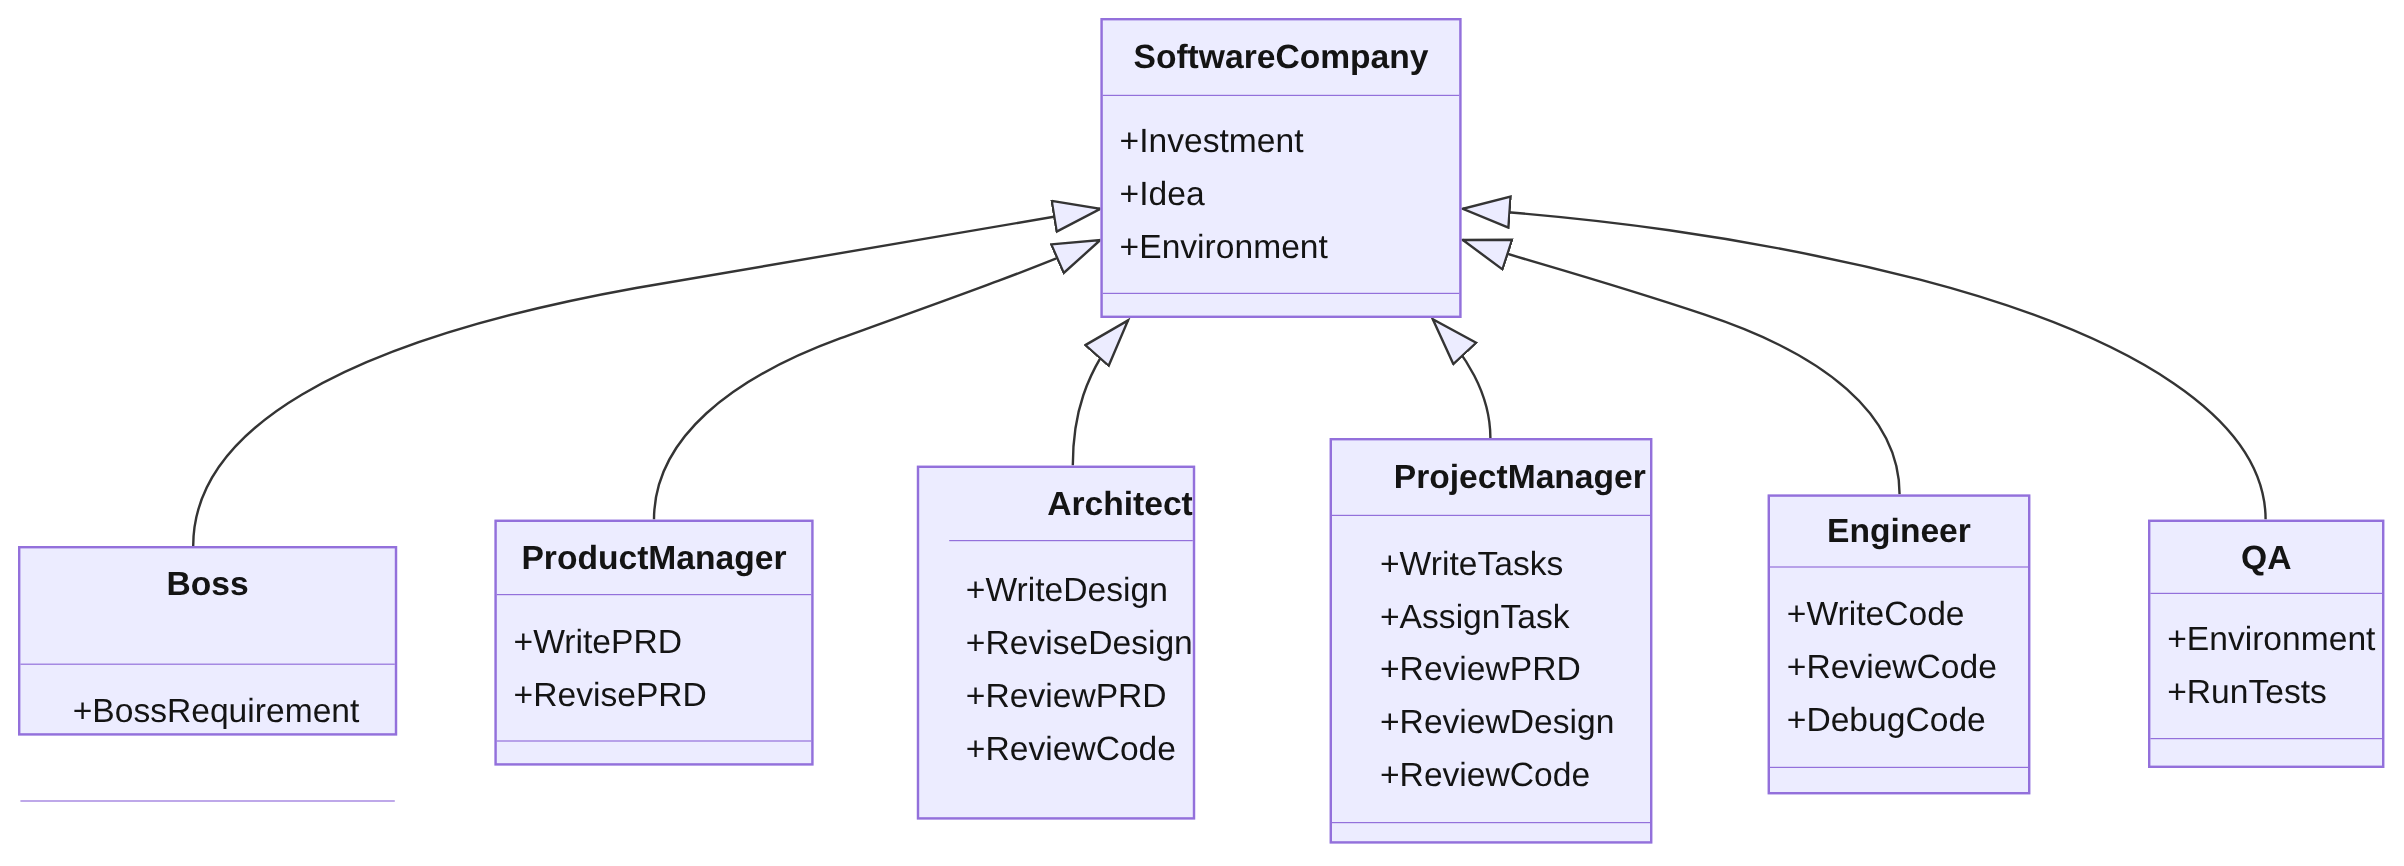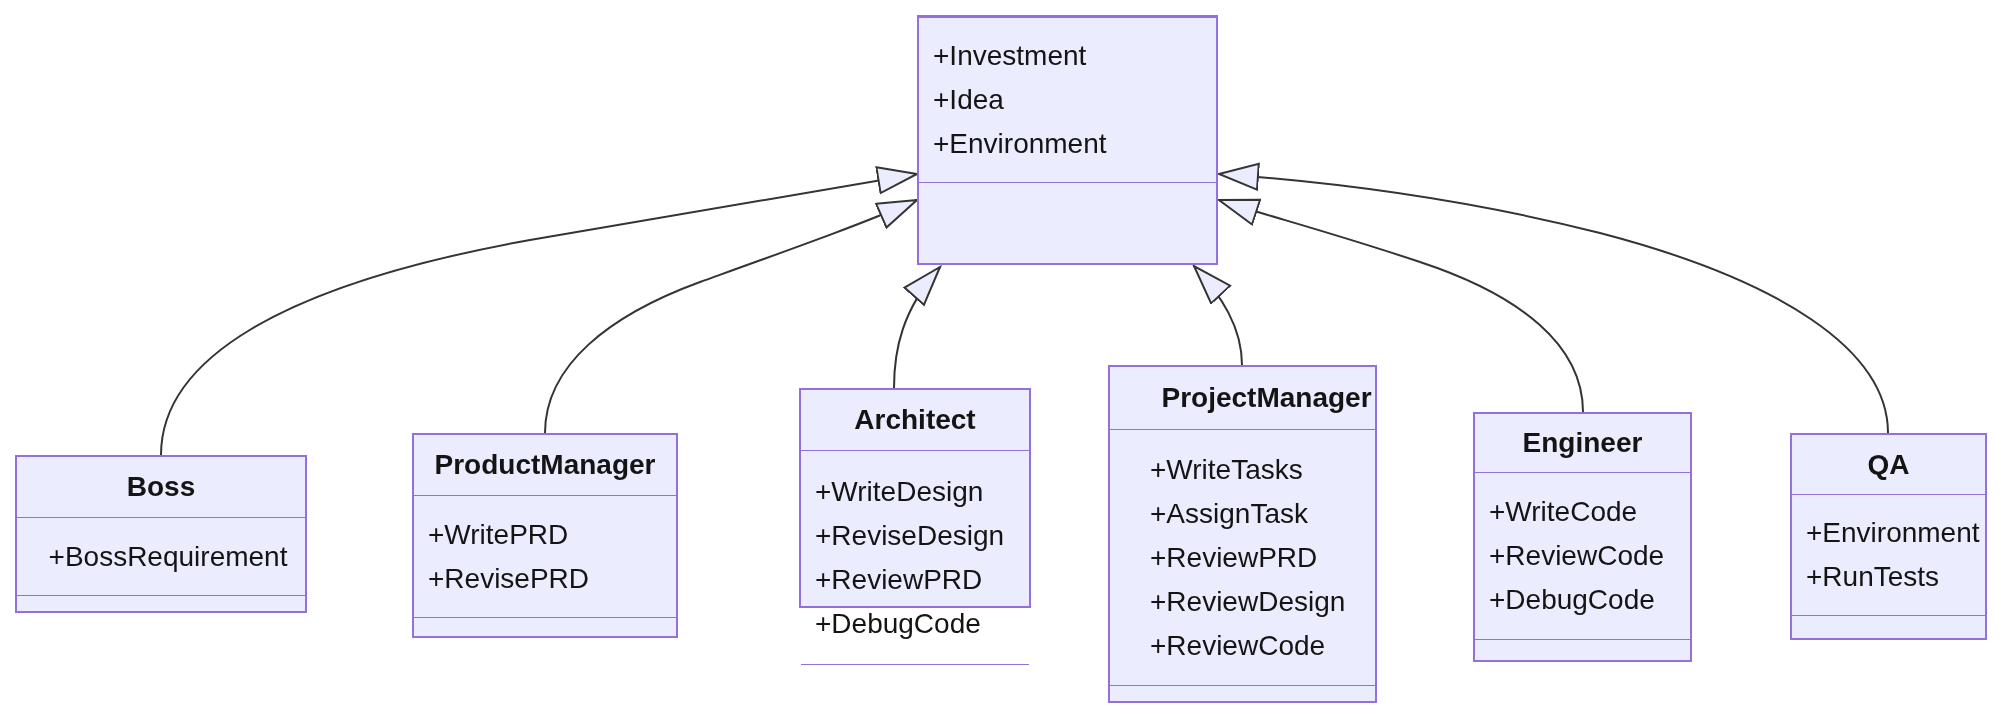--- a/index.html
+++ b/index.html
@@ -62,45 +62,46 @@
     </defs>
     <path class="edge" d="M 161 455 C 161 360, 280 285, 530 240 C 700 210, 830 188, 917 174" marker-end="url(#tri)"></path>
     <path class="edge" d="M 545 433 C 545 365, 610 315, 700 282 C 800 246, 862 224, 917 200" marker-end="url(#tri)"></path>
     <path class="edge" d="M 894 388 C 894 350, 902 310, 940 267" marker-end="url(#tri)"></path>
     <path class="edge" d="M 1242 365 C 1242 328, 1222 296, 1194 266" marker-end="url(#tri)"></path>
     <path class="edge" d="M 1583 412 C 1583 345, 1520 295, 1420 262 C 1330 232, 1268 216, 1219 200" marker-end="url(#tri)"></path>
     <path class="edge" d="M 1888 433 C 1888 350, 1780 280, 1600 233 C 1450 195, 1320 181, 1219 174" marker-end="url(#tri)"></path>
   </svg>
 
   <div class="class-box" style="left:917px;top:15px;width:301px;height:250px;">
+    <div class="c-title" style="height:62px;">SoftwareCompany</div>
     <div class="c-attrs" style="height:165px;">+Investment
 +Idea
 +Environment</div>
     <div class="c-methods"></div>
   </div>
 
-  <div class="class-box" style="left:15px;top:455px;width:292px;height:158px;">
+  <div class="class-box" style="left:15px;top:455px;width:316px;height:158px;gap:36px;">
     <div class="c-title" style="height:60px;">Boss</div>
     <div class="c-attrs" style="height:78px;text-align:center;">+BossRequirement</div>
     <div class="c-methods"></div>
   </div>
 
   <div class="class-box" style="left:412px;top:433px;width:266px;height:205px;">
     <div class="c-title" style="height:60px;">ProductManager</div>
     <div class="c-attrs" style="height:122px;">+WritePRD
 +RevisePRD</div>
     <div class="c-methods"></div>
   </div>
 
-  <div class="class-box" style="left:799px;top:388px;width:232px;height:220px;">
+  <div class="class-box" style="left:764px;top:388px;width:232px;height:295px;align-items:flex-end;">
     <div class="c-title" style="height:60px;">Architect</div>
     <div class="c-attrs" style="height:214px;">+WriteDesign
 +ReviseDesign
 +ReviewPRD
-+DebugCode</div>
++ReviewCode</div>
     <div class="c-methods"></div>
   </div>
 
   <div class="class-box" style="left:1108px;top:365px;width:269px;height:338px;">
     <div class="c-title" style="height:62px;padding-left:48px;">ProjectManager</div>
     <div class="c-attrs" style="height:256px;padding-left:40px;">+WriteTasks
 +AssignTask
 +ReviewPRD
 +ReviewDesign
 +ReviewCode</div>

